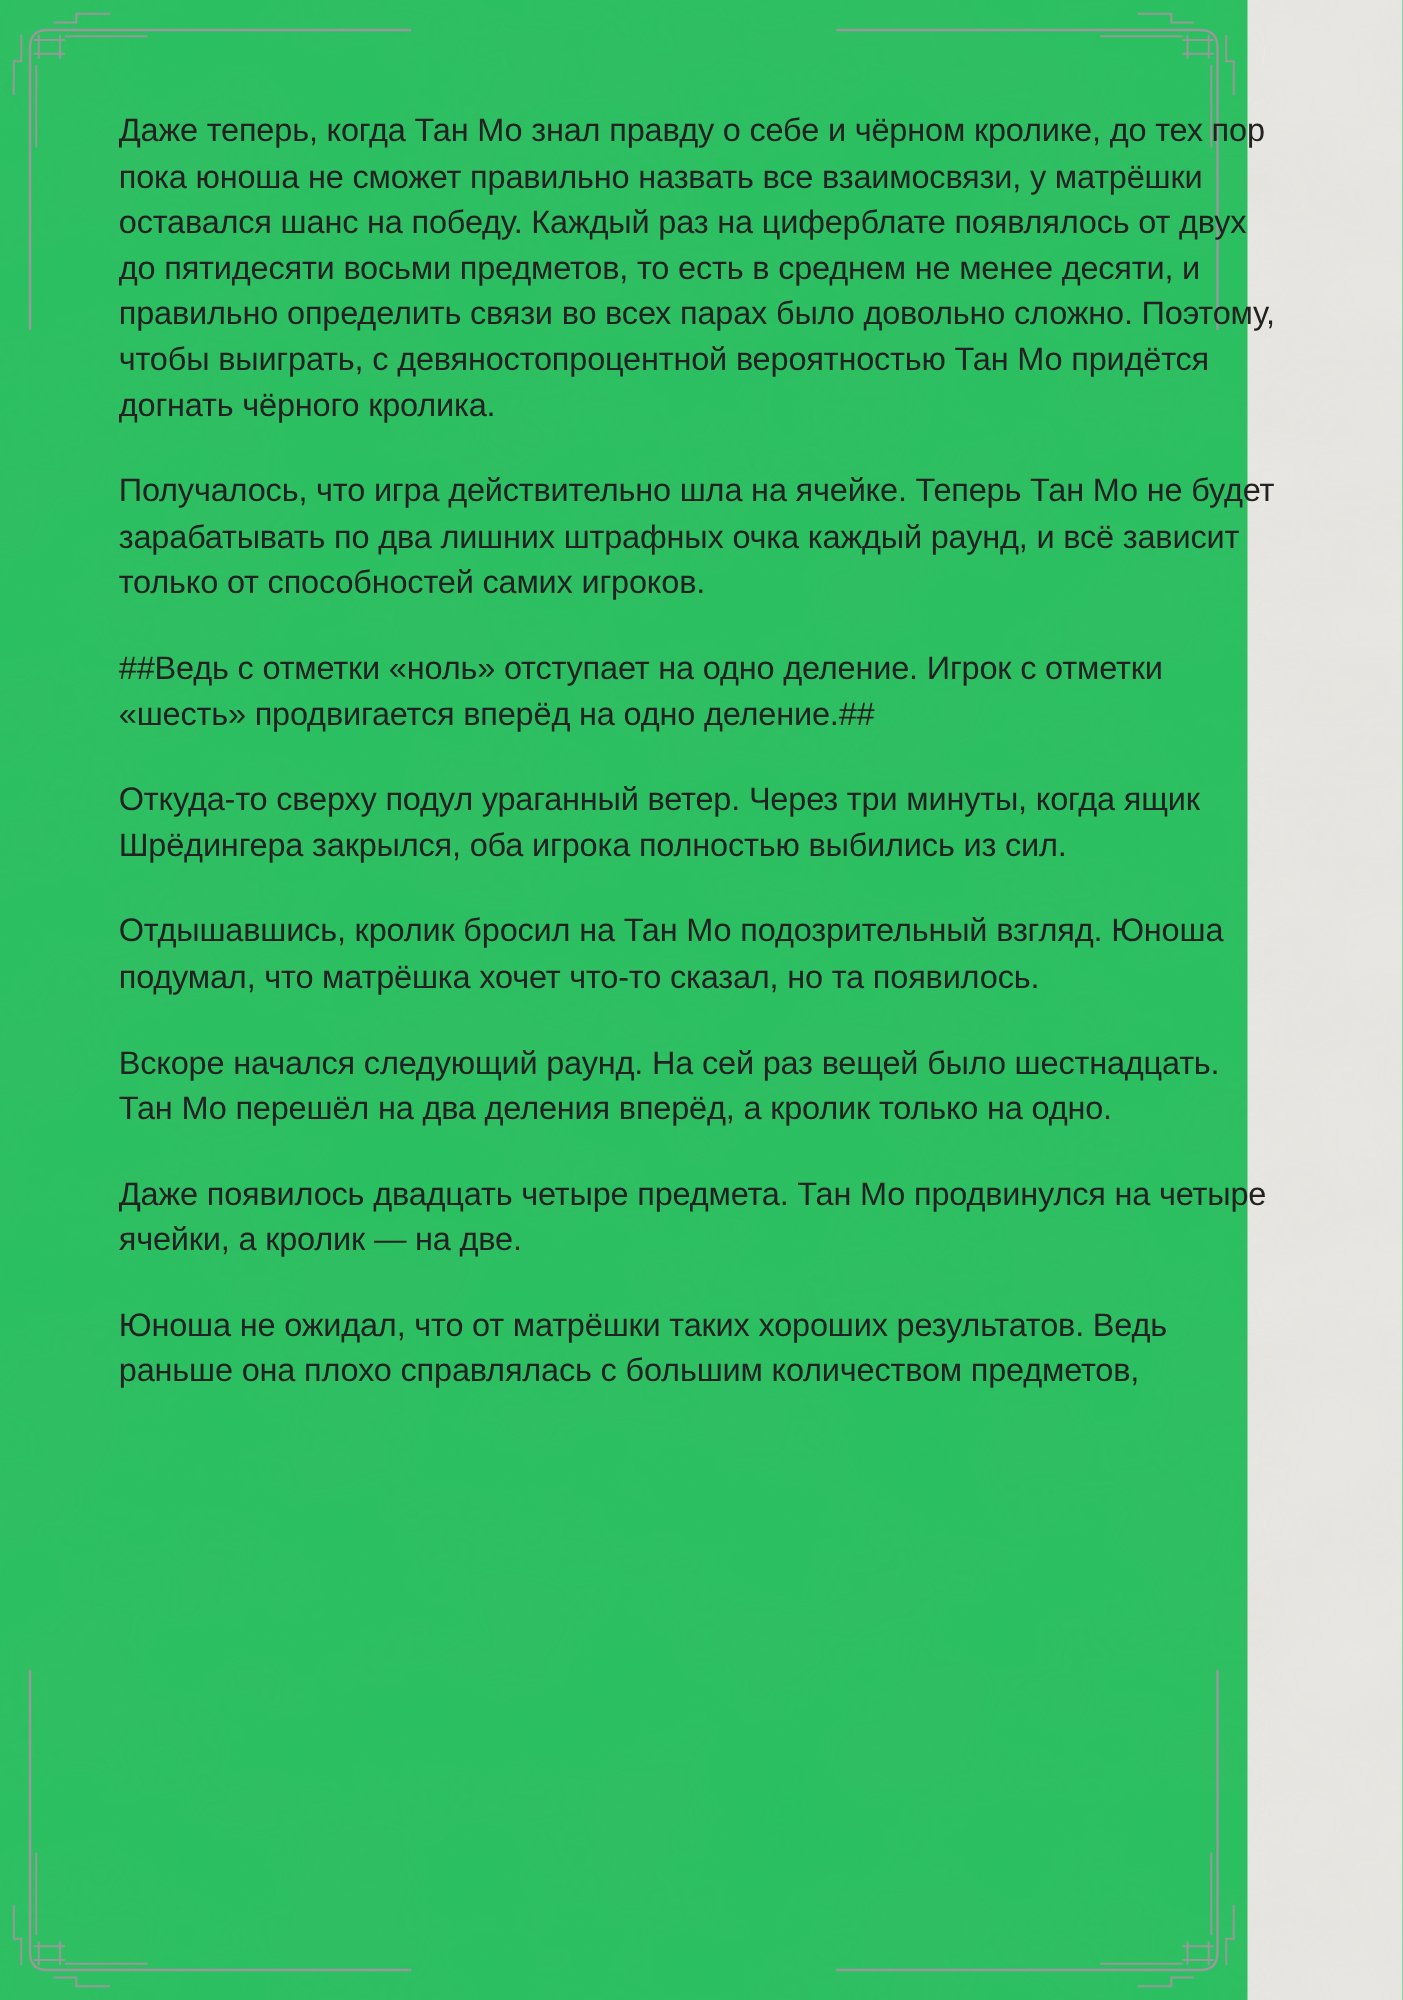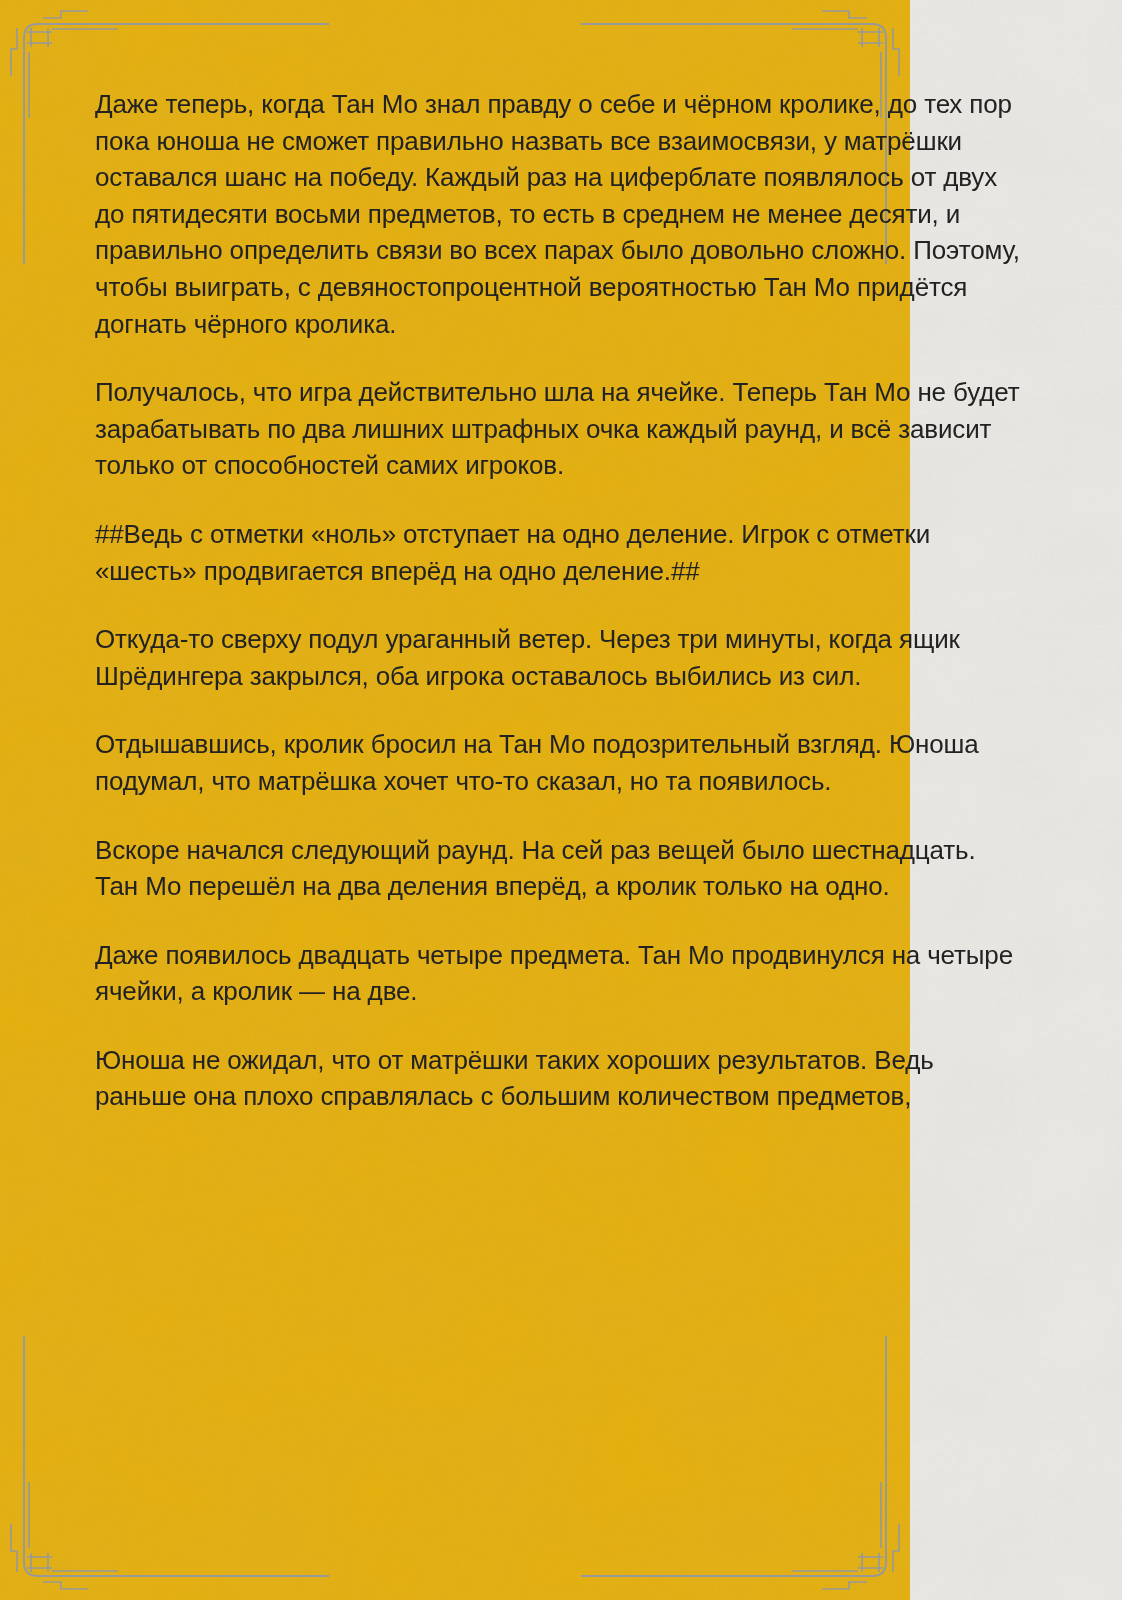--- a/index.html
+++ b/index.html
@@ -7,23 +7,23 @@
     padding: 0;
   }
   body {
     width: 1122px;
     height: 1600px;
     overflow: hidden;
     background: #f1efeb;
   }
   .page {
     position: relative;
-    width: 910px;
+    width: 998px;
     height: 1600px;
-    background: #eab308;
+    background: #22c55e;
     font-family: "Liberation Sans", "DejaVu Sans", sans-serif;
   }
   .texture {
     position: absolute;
     left: 0;
     top: 0;
     pointer-events: none;
   }
   .text-block {
     position: absolute;
@@ -88,20 +88,20 @@
     <use href="#corner-art"></use>
   </svg>
   <svg class="corner br" viewBox="0 0 330 280" aria-hidden="true">
     <use href="#corner-art"></use>
   </svg>
 
   <main class="text-block">
     <p>Даже теперь, когда Тан Мо знал правду о себе и чёрном кролике, до тех пор пока юноша не сможет правильно назвать все взаимосвязи, у матрёшки оставался шанс на победу. Каждый раз на циферблате появлялось от двух до пятидесяти восьми предметов, то есть в среднем не менее десяти, и правильно определить связи во всех парах было довольно сложно. Поэтому, чтобы выиграть, с девяностопроцентной вероятностью Тан Мо придётся догнать чёрного кролика.</p>
     <p>Получалось, что игра действительно шла на ячейке. Теперь Тан Мо не будет зарабатывать по два лишних штрафных очка каждый раунд, и всё зависит только от способностей самих игроков.</p>
     <p>##Ведь с отметки «ноль» отступает на одно деление. Игрок с отметки «шесть» продвигается вперёд на одно деление.##</p>
-    <p>Откуда-то сверху подул ураганный ветер. Через три минуты, когда ящик Шрёдингера закрылся, оба игрока оставалось выбились из сил.</p>
+    <p>Откуда-то сверху подул ураганный ветер. Через три минуты, когда ящик Шрёдингера закрылся, оба игрока полностью выбились из сил.</p>
     <p>Отдышавшись, кролик бросил на Тан Мо подозрительный взгляд. Юноша подумал, что матрёшка хочет что-то сказал, но та появилось.</p>
     <p>Вскоре начался следующий раунд. На сей раз вещей было шестнадцать. Тан Мо перешёл на два деления вперёд, а кролик только на одно.</p>
     <p>Даже появилось двадцать четыре предмета. Тан Мо продвинулся на четыре ячейки, а кролик — на две.</p>
     <p>Юноша не ожидал, что от матрёшки таких хороших результатов. Ведь раньше она плохо справлялась с большим количеством предметов,</p>
   </main>
 
 </div>
 
 </body></html>

